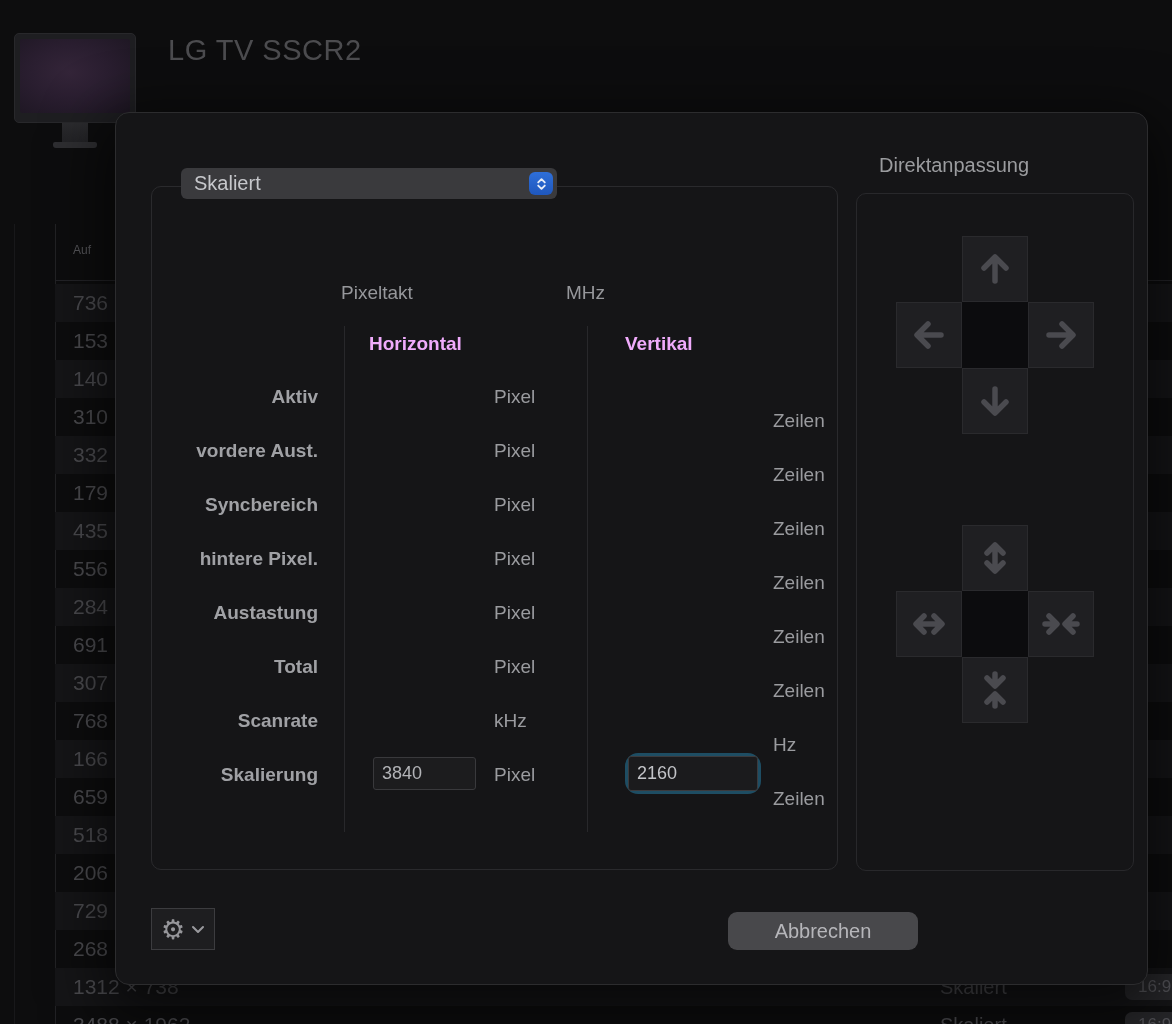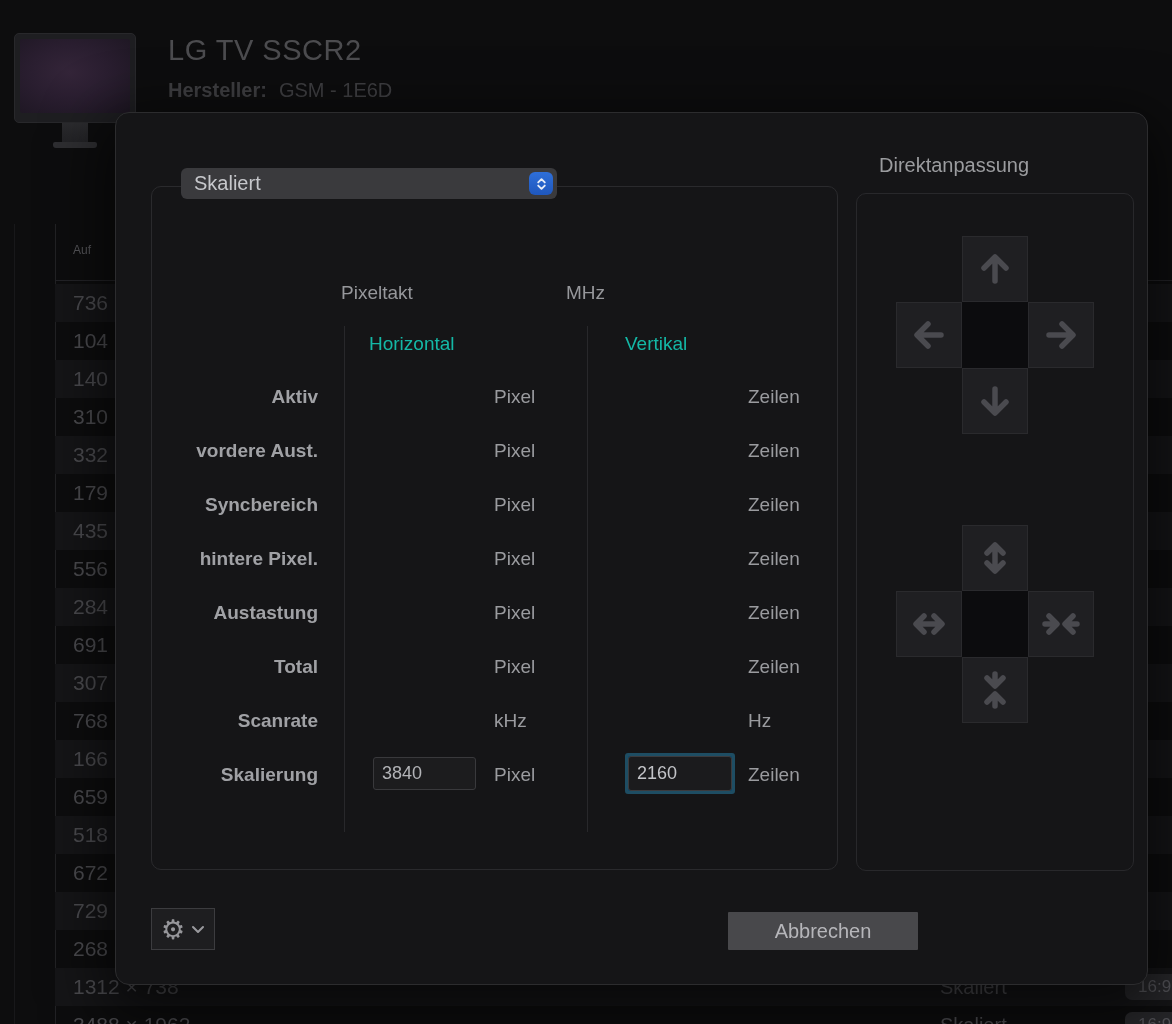--- a/index.html
+++ b/index.html
@@ -37,80 +37,77 @@
   .panel-left  { position:absolute; left:35px;  top:73px; width:687px; height:684px; border:1px solid #2a2a2d; border-radius:10px; }
   .panel-right { position:absolute; left:740px; top:80px; width:278px; height:678px; border:1px solid #28282b; border-radius:10px; }
 
   .dropdown { position:absolute; left:65px; top:55px; width:376px; height:31px; background:#3a3a3d; border-radius:6px; }
   .dd-label { position:absolute; left:13px; top:0; line-height:31px; font-size:20px; color:#c6c7cb; }
   .dd-caret { position:absolute; right:4px; top:4px; width:24px; height:23px; border-radius:6px;
      background:linear-gradient(#2e6fd9,#1f57bd); display:flex; align-items:center; justify-content:center; }
 
   .clock-label { position:absolute; left:225px; top:169px; font-size:19px; color:#96979b; }
   .clock-unit  { position:absolute; left:450px; top:169px; font-size:19px; color:#96979b;text-align:center; }
-  .col-head { position:absolute; top:220px; font-size:19px; font-weight:400; color:#14b8a6; }
+  .col-head { position:absolute; top:220px; font-size:19px; font-weight:700; color:#f0abfc; }
   .col-head.h { left:253px; } .col-head.v { left:509px; }
   .vline { position:absolute; top:213px; width:1px; height:506px; background:#28282b; }
   .vline.one { left:228px; } .vline.two { left:471px; }
 
   .trow-label { position:absolute; left:35px; width:167px; text-align:right; font-size:19px; color:#a0a1a5; line-height:26px;font-weight:bold; }
   .trow-unit  { position:absolute; font-size:19px; color:#9a9b9f; line-height:26px; }
-  .trow-unit.h { left:378px; } .trow-unit.v { left:632px; }
+  .trow-unit.h { left:378px; } .trow-unit.v { left:657px;margin-top:24px; }
 
   .input-plain { position:absolute; left:257px; top:644px; width:103px; height:33px; background:#1c1c1e;
      border:1px solid #39393c; border-radius:3px; color:#b2b3b7; font-size:18px; padding-left:8px;
      font-family:"Liberation Sans","DejaVu Sans",sans-serif; outline:none; }
-  .focus-wrap { position:absolute; left:509px; top:640px; width:110px; height:41px; border:3px solid #1e4d63; border-radius:3px; background:#0c4a6e; }
+  .focus-wrap { position:absolute; left:509px; top:640px; width:136px; height:41px; border:3px solid #1e4d63; border-radius:13px; background:#0c4a6e; }
   .input-focus { width:100%; height:100%; background:#1b1b1d; border:1px solid #3b3b3e; border-radius:3px;
      color:#c3c4c8; font-size:18px; padding-left:8px; font-family:"Liberation Sans","DejaVu Sans",sans-serif; outline:none; }
 
   .direct-title { position:absolute; left:763px; top:41px; font-size:20px; color:#9b9c9f; }
   .cross { position:absolute; width:198px; height:198px; }
   .cross.c1 { left:780px; top:123px; }   
   .cross.c2 { left:780px; top:412px; }
   .cross-cell { position:absolute; width:66px; height:66px; display:flex; align-items:center; justify-content:center;
      background:#1f1f22; border:1px solid rgba(255,255,255,.05); cursor:default; }
   .cross-cell.center { background:#0c0c0e; border:none; }
   .cp-top { left:66px; top:0; } .cp-left { left:0; top:66px; } .cp-center { left:66px; top:66px; }
   .cp-right { left:132px; top:66px; } .cp-bottom { left:66px; top:132px; }
   .cross-cell svg { stroke:#4a4a4f; fill:none; stroke-width:5.5; stroke-linecap:round; stroke-linejoin:round; }
 
   .gear-btn { position:absolute; left:35px; top:795px; width:64px; height:42px; background:#1e1e20;
      border:1px solid #3c3c3f; display:flex; align-items:center; justify-content:center; gap:6px; }
   .gear-glyph { font-family:"DejaVu Sans",sans-serif; font-size:27px; color:#96969a; line-height:1; }
 
-  .btn { position:absolute; top:799px; height:38px; border-radius:1px; font-size:20px; display:flex; align-items:center; justify-content:center; }
+  .btn { position:absolute; top:799px; height:38px; border-radius:9px; font-size:20px; display:flex; align-items:center; justify-content:center; }
   .btn-cancel { left:612px; width:190px; background:#48484b; color:#b6b6ba; }
   .btn-ok { left:826px; width:191px; background:linear-gradient(#2058b4,#17479e); color:#b9c2d1; }
 </style>
 </head>
 <body>
 
 <div class="stage">
 
   <div class="monitor">
     <div class="screen"></div>
     <div class="neck"></div>
     <div class="base"></div>
   </div>
   <div class="bg-title">LG TV SSCR2</div>
-  <div class="bg-sub">
-    <b>Hersteller:</b><span>GSM - 1E6D</span>
-  </div>
 
   <div class="res-vline2"></div>
   <div class="res-vline"></div>
   <div class="res-header">Auf</div>
   <div class="res-hline"></div>
 
   <div class="res-row lt" style="top:284px">
       <span class="res-name">736</span>
     </div>
   <div class="res-row" style="top:322px">
-      <span class="res-name">104</span>
+      <span class="res-name">153</span>
     </div>
   <div class="res-row lt" style="top:360px">
       <span class="res-name">140</span>
     </div>
   <div class="res-row" style="top:398px">
       <span class="res-name">310</span>
     </div>
   <div class="res-row lt" style="top:436px">
       <span class="res-name">332</span>
     </div>
@@ -138,21 +135,21 @@
   <div class="res-row lt" style="top:740px">
       <span class="res-name">166</span>
     </div>
   <div class="res-row" style="top:778px">
       <span class="res-name">659</span>
     </div>
   <div class="res-row lt" style="top:816px">
       <span class="res-name">518</span>
     </div>
   <div class="res-row" style="top:854px">
-      <span class="res-name">672</span>
+      <span class="res-name">206</span>
     </div>
   <div class="res-row lt" style="top:892px">
       <span class="res-name">729</span>
     </div>
   <div class="res-row" style="top:930px">
       <span class="res-name">268</span>
     </div>
   <div class="res-row lt" style="top:968px">
     <span class="res-name">1312 × 738</span>
     <span class="res-mode">Skaliert</span>

